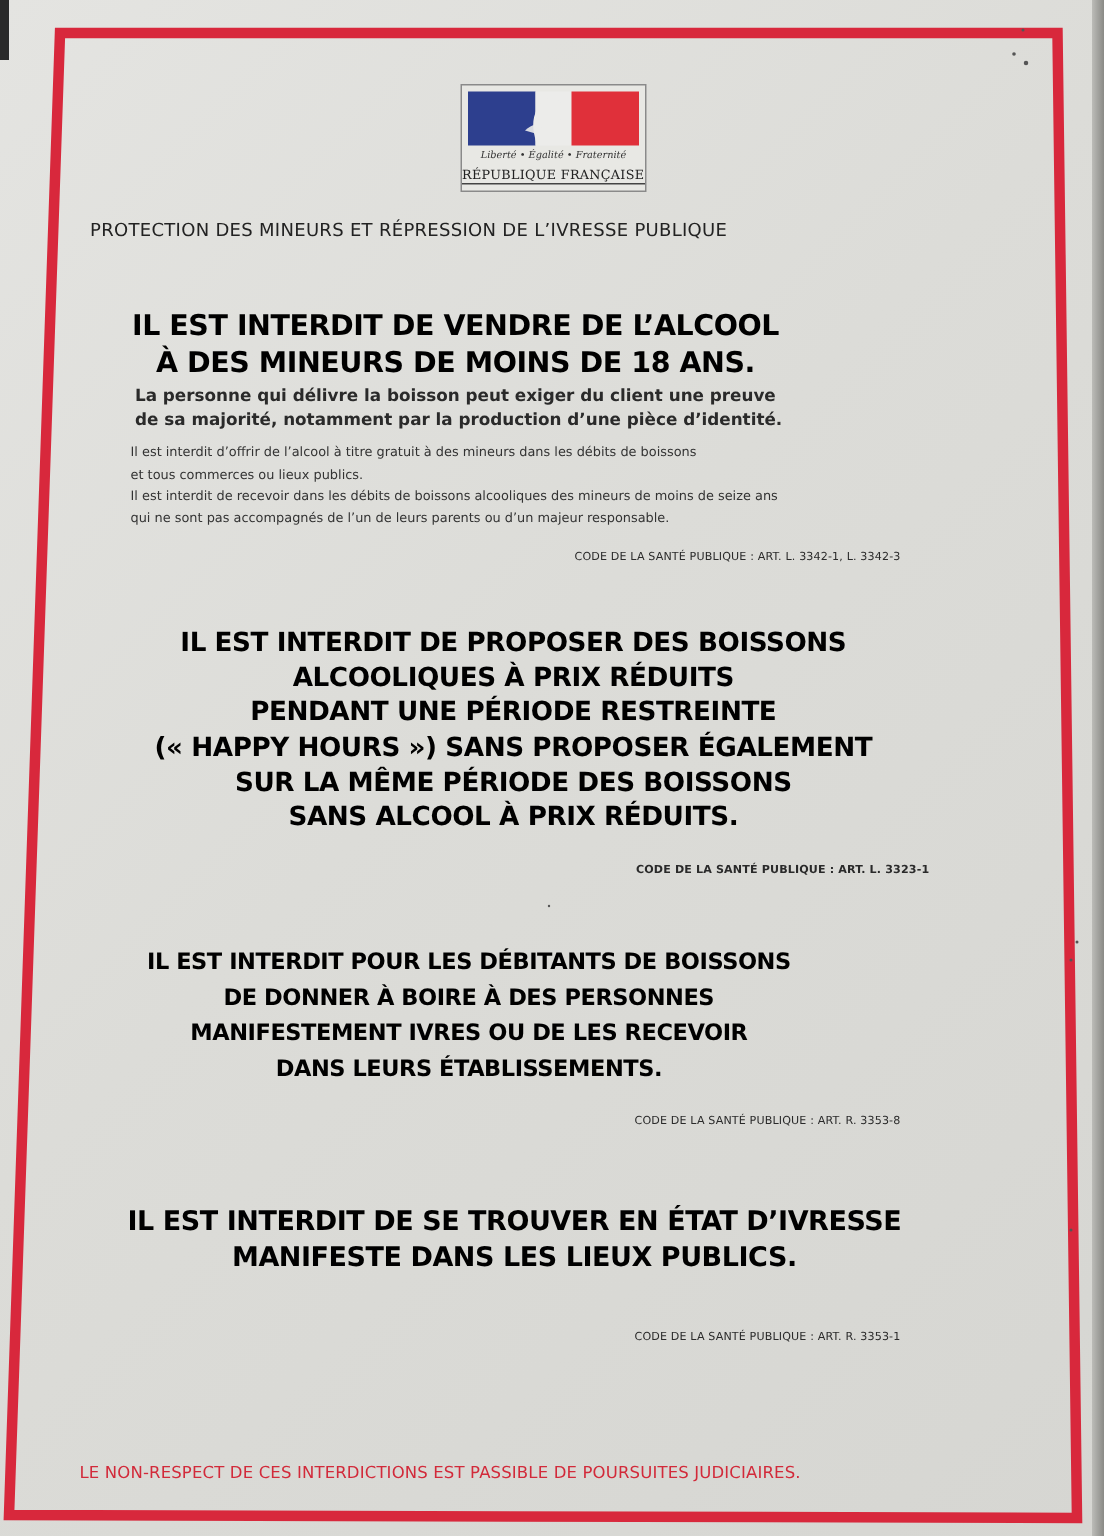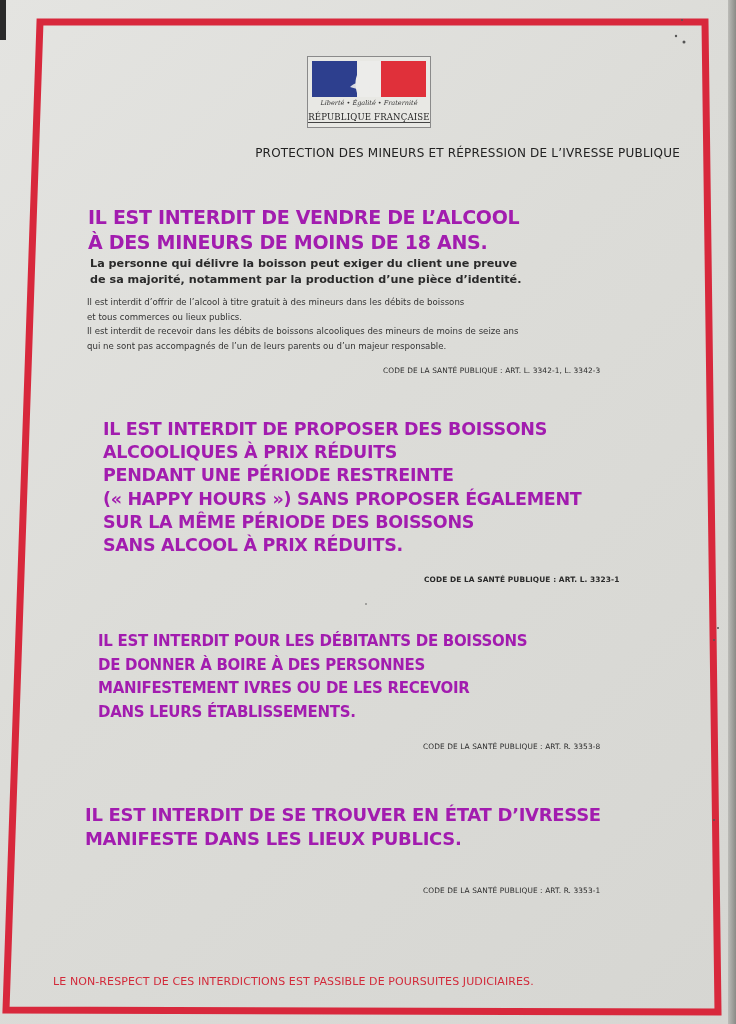--- a/index.html
+++ b/index.html
@@ -27,32 +27,32 @@
   .logo .flag .blue { flex: 1; background: #2d3f8e; }
   .logo .flag .white { flex: 0.55; background: #ececea; }
   .logo .flag .red { flex: 1; background: #e0303a; }
   .logo .marianne { position: absolute; left: 40px; top: 4px; width: 32px; height: 36px; }
   .logo .motto {
     position: absolute; left: 0; top: 42px; width: 100%; text-align: center;
     font-family: "DejaVu Serif", serif; font-style: italic; font-size: 6.5px; color: #333;
     border-bottom: 1px solid #444; padding-bottom: 15px; box-sizing: border-box;
   }
   .logo .republic {
-    position: absolute; left: 0; top: 55px; width: 100%; text-align: center;
+    position: absolute; left: 0; top: 55px; width: 100%; text-align: left;
     font-family: "DejaVu Serif", serif; font-size: 8.5px; color: #222; letter-spacing: 0.2px;
   }
 
   .header-title {
-    left: 60px; top: 146px; width: 620px; text-align: right;
+    left: 60px; top: 146px; width: 620px; text-align: left;
     font-size: 12px; letter-spacing: 0.2px; color: #222;
   }
 
   .headline {
-    font-family: "DejaVu Sans", sans-serif; font-weight: bold; color: #a21caf;
-    letter-spacing: -0.3px; white-space: pre-line;
+    font-family: "DejaVu Sans", sans-serif; font-weight: bold; color: #000000;
+    letter-spacing: -0.3px; white-space: pre-line; text-align: center;
   }
   .h1 { left: 88px; top: 205px; font-size: 19px; line-height: 25px; }
   .h2 { left: 86px; top: 418px; font-size: 17.5px; line-height: 23.2px; margin-left: 17px; }
   .h3 { left: 74px; top: 630px; font-size: 15px; line-height: 23.5px; margin-left: 24px; }
   .h4 { left: 85px; top: 803px; font-size: 18px; line-height: 24px; }
 
   .sub {
     left: 90px; top: 256px; font-size: 11.2px; line-height: 16px; font-weight: bold; color: #2a2a2a;
     white-space: pre-line;
   }

